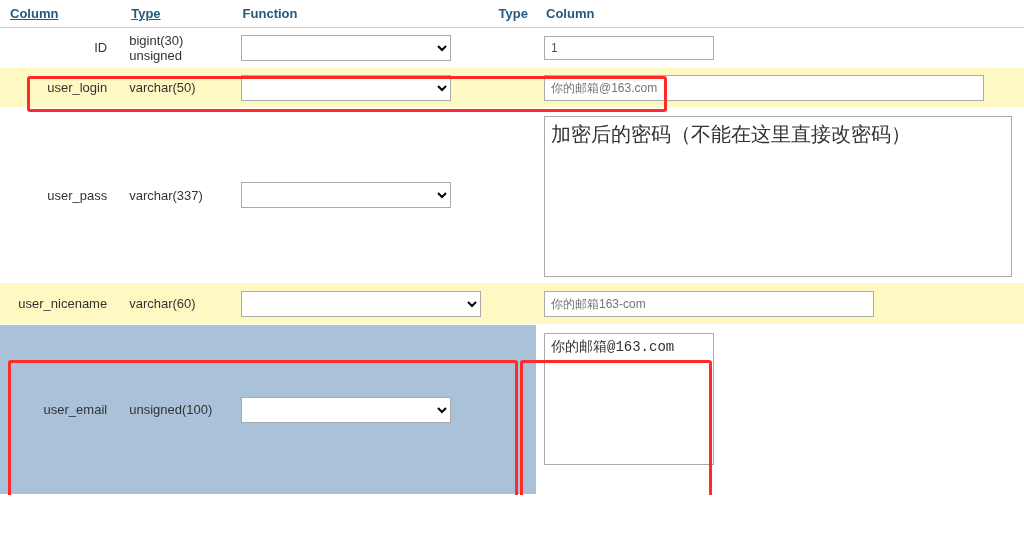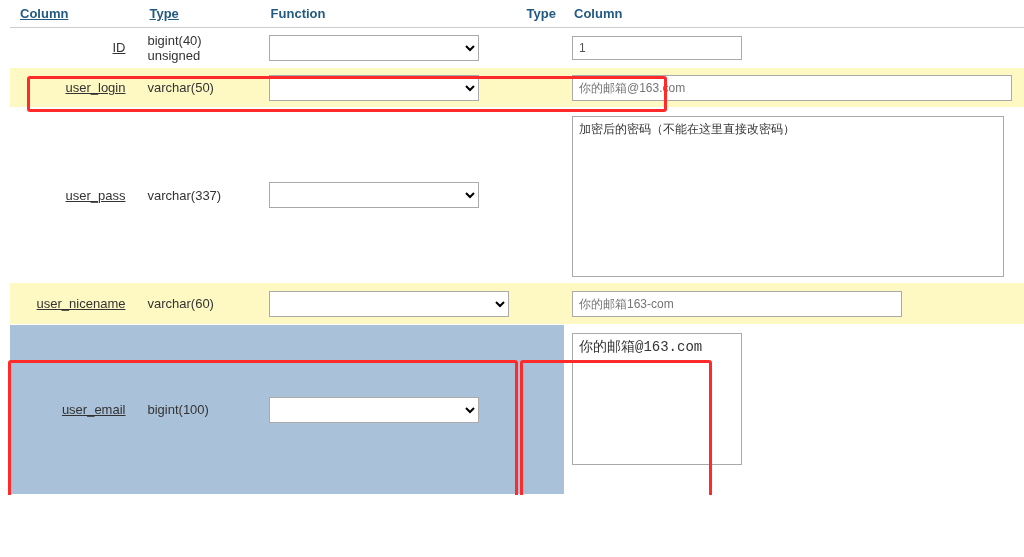--- a/index.html
+++ b/index.html
@@ -5,21 +5,20 @@
   * { box-sizing: border-box; }
   body {
     margin: 0;
     font-family: Arial, sans-serif;
     font-size: 13px;
     color: #333;
     background: #fff;
   }
   .wrap {
     width: 1024px;
-    padding-left: 10px;
     position: relative;
   }
   table {
     border-collapse: collapse;
     width: 100%;
   }
   th {
     text-align: left;
     font-weight: bold;
     color: #235a81;
@@ -37,41 +36,41 @@
     padding: 0 8px;
     vertical-align: middle;
     height: 40px;
     font-size: 13px;
     color: #333;
     border-bottom: 1px solid #fff;
   }
   td.tall { height: 175px; }
   td.mtall { height: 170px; }
   td.nicetall { height: 42px; }
-  td.col-column { text-align: right; padding-right: 14px; width: 130px; text-decoration: underline; }
+  td.col-column { text-align: right; padding-right: 14px; width: 130px; }
   td.col-type   { text-align: left;  width: 122px; }
   td.col-func   { width: 230px; }
   td.col-null   { width: 34px; }
   td.col-value  { padding-right: 12px; }
 
   input[type="text"] {
     width: 170px;
     height: 24px;
     padding: 2px 6px;
     font-size: 12px;
     border: 1px solid #aaa;
     background: #fff;
     color: #555;
   }
   input.wide { width: 440px; height: 26px; }
   input.mid  { width: 330px; height: 26px; }
   textarea {
-    width: 432px;
+    width: 468px;
     padding: 4px 6px;
-    font-size: 12px;
+    font-size: 20px;
     border: 1px solid #aaa;
     background: #fff;
     color: #333;
     resize: none;
     font-family: Arial, sans-serif;
     line-height: 1.35;
   }
   textarea.pass { height: 161px; }
   textarea.email { width: 170px; height: 132px; font-family: "Courier New", monospace; font-size: 14px; }
   select {
@@ -105,21 +104,21 @@
         <th class="link">Type</th>
         <th>Function</th>
         <th>Type</th>
         <th>Column</th>
       </tr>
     </thead>
     <tbody>
 
       <tr class="row-odd">
         <td class="col-column">ID</td>
-        <td class="col-type">bigint(40) unsigned</td>
+        <td class="col-type">bigint(30) unsigned</td>
         <td class="col-func">
           <select></select>
         </td>
         <td class="col-null"></td>
         <td class="col-value">
           <input type="text" value="1" style="">
         </td>
       </tr>
 
       <tr class="row-even">
@@ -153,21 +152,21 @@
           <select class="nice"></select>
         </td>
         <td class="col-null nicetall"></td>
         <td class="col-value nicetall">
           <input type="text" class="mid" placeholder="你的邮箱163-com" style="">
         </td>
       </tr>
 
       <tr class="row-selected">
         <td class="col-column mtall">user_email</td>
-        <td class="col-type mtall">bigint(100)</td>
+        <td class="col-type mtall">unsigned(100)</td>
         <td class="col-func mtall">
           <select></select>
         </td>
         <td class="col-null mtall"></td>
         <td class="col-value mtall" style="vertical-align:top; padding-top:8px; background:#fff;">
           <textarea class="email" style="">你的邮箱@163.com</textarea>
         </td>
       </tr>
 
     </tbody>

